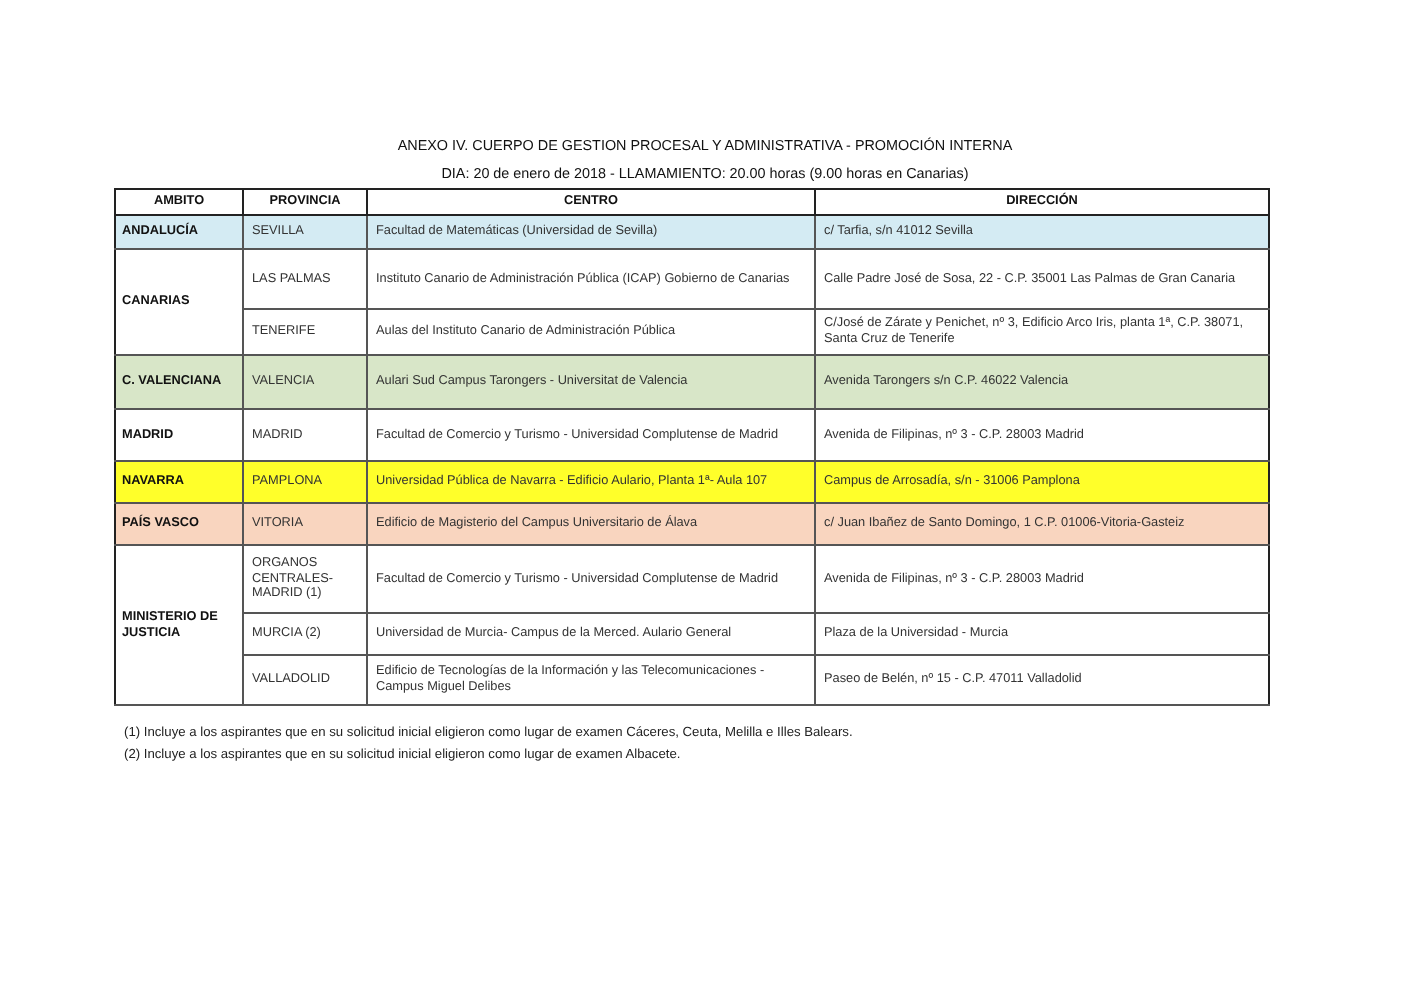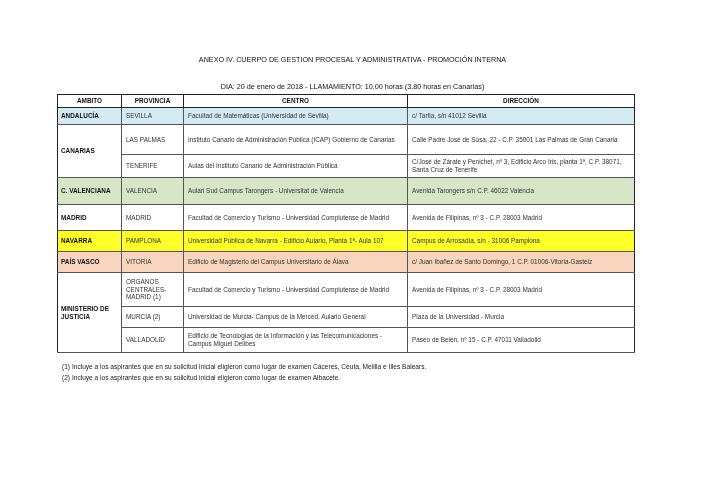--- a/index.html
+++ b/index.html
@@ -1,37 +1,37 @@
 <!DOCTYPE html>
 <html><head>
 <meta charset="utf-8">
 <style>
   html, body { margin:0; padding:0; background:#ffffff; }
   body { width:705px; height:498px; position:relative; overflow:hidden; font-family:"Liberation Sans", sans-serif; color:#000; }
   .title { position:absolute; left:0; width:705px; text-align:center; font-size:7.2px; line-height:9px; color:#111; font-family:"Liberation Sans", sans-serif; }
-  .t1 { top:55px;text-align:center; }
+  .t1 { top:68px;text-align:center; }
   .t2 { top:82px; }
   table.grid { position:absolute; left:57px; top:94px; width:577px; border-collapse:collapse; table-layout:fixed; font-size:6.4px; line-height:7.8px; }
   table.grid td, table.grid th { border:1px solid #555; padding:1px 4px; vertical-align:middle; overflow:hidden; color:#333; }
   table.grid th { font-weight:bold; text-align:center; height:10px; padding:1px 3px; color:#111; background:#fff; border-color:#222; }
   table.grid td.amb { font-weight:bold; color:#111; padding-left:3px; }
   .outer-l { border-left:1.5px solid #222 !important; }
   .outer-r { border-right:1.5px solid #222 !important; }
   tr.blue td { background:#d4ebf3; }
   tr.green td { background:#d8e6c8; }
   tr.yellow td { background:#ffff2a; }
   tr.salmon td { background:#f9d5bf; }
   tr.white td { background:#ffffff; }
   .notes { position:absolute; left:62px; top:361px; font-size:6.6px; line-height:11px; color:#222; }
 </style>
 </head>
 <body>
 
 <div class="title t1">ANEXO IV. CUERPO DE GESTION PROCESAL Y ADMINISTRATIVA - PROMOCIÓN INTERNA</div>
-<div class="title t2">DIA: 20 de enero de 2018  - LLAMAMIENTO: 10.00 horas (3.80 horas en Canarias)</div>
+<div class="title t2">DIA: 20 de enero de 2018  - LLAMAMIENTO: 20.00 horas (9.00 horas en Canarias)</div>
 
 <table class="grid">
   <colgroup>
     <col style="width:64px">
     <col style="width:62px">
     <col style="width:224px">
     <col style="width:227px">
   </colgroup>
   <thead>
     <tr>

